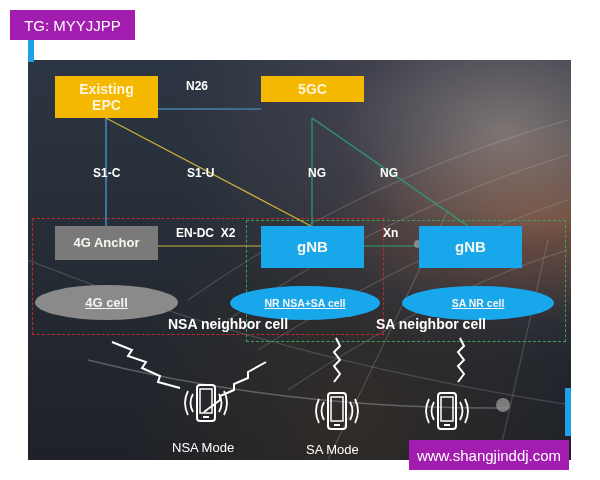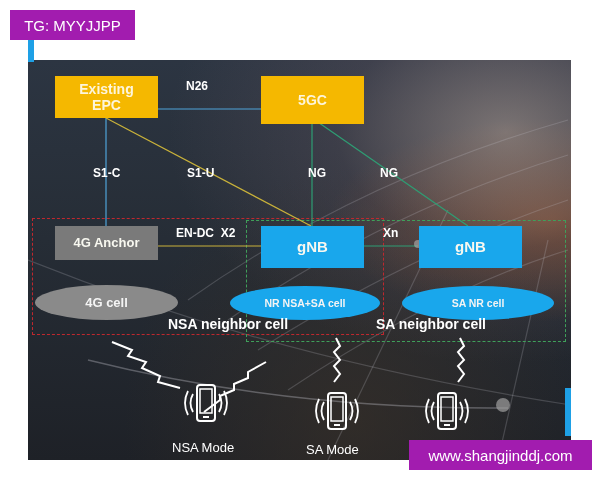--- a/index.html
+++ b/index.html
@@ -27,21 +27,21 @@
   svg.lines { position: absolute; left: 0; top: 0; }
   .box {
     position: absolute; display: flex; align-items: center; justify-content: center;
     text-align: center; font-weight: bold; color: #f8f8f0; line-height: 1.15;
   }
   .yellow { background: #f5b800; font-size: 14px; color: #fdf5dc; }
   .blue { background: #19a7ec; font-size: 15px; }
   .gray { background: #7a7a7a; font-size: 13px; }
   .ellipse {
     position: absolute; border-radius: 50%; display: flex; align-items: center; justify-content: center;
-    font-weight: bold; color: #f4f4f4;
+    font-weight: bold; color: #f4f4f4; text-decoration: underline;
   }
   .lbl {
     position: absolute; color: #ffffff; font-weight: bold; font-size: 12px; white-space: nowrap;
   }
   .big-lbl { font-size: 14px; }
   .mode-lbl {
     position: absolute; color: #ffffff; font-size: 13px; white-space: nowrap;
   }
   .region {
     position: absolute; box-sizing: border-box;
@@ -98,21 +98,21 @@
     <g stroke="#ffffff" stroke-width="2" fill="none" stroke-linejoin="miter">
       <polyline points="84,282 104,290 100,296 118,302 114,308 132,316 130,322 152,328"></polyline>
       <polyline points="176,352 192,340 192,336 206,330 206,324 220,318 220,312 238,302"></polyline>
       <polyline points="308,278 312,286 306,292 312,300 306,306 312,314 306,322"></polyline>
       <polyline points="432,278 436,286 430,292 436,300 430,306 436,314 430,322"></polyline>
     </g>
   </svg>
 
   <div class="box yellow" style="left:27px; top:16px; width:103px; height:42px; white-space:pre-line;">Existing
 EPC</div>
-  <div class="box yellow" style="left:233px; top:16px; width:103px; height:48px;">5GC</div>
+  <div class="box yellow" style="left:233px; top:16px; width:103px; height:26px;">5GC</div>
   <div class="box gray" style="left:27px; top:166px; width:103px; height:34px;">4G Anchor</div>
   <div class="box blue" style="left:233px; top:166px; width:103px; height:42px;">gNB</div>
   <div class="box blue" style="left:391px; top:166px; width:103px; height:42px;">gNB</div>
 
   <div class="ellipse" style="left:7px; top:225px; width:143px; height:35px; background:#8a8a8a; font-size:13px;">4G cell</div>
   <div class="ellipse" style="left:374px; top:226px; width:152px; height:34px; background:#19a7ec; font-size:10.5px;">SA NR cell</div>
   <div class="ellipse" style="left:202px; top:226px; width:150px; height:34px; background:#19a7ec; font-size:10.5px;">NR NSA+SA cell</div>
 
   <div class="lbl" style="left:158px; top:19px;">N26</div>
   <div class="lbl" style="left:65px; top:106px;">S1-C</div>
@@ -155,13 +155,13 @@
 
   <div class="mode-lbl" style="left:144px; top:380px;">NSA Mode</div>
   <div class="mode-lbl" style="left:278px; top:382px;">SA Mode</div>
   <div class="mode-lbl" style="left:388px; top:382px;">SA Mode</div>
 </div>
 
 <div class="corner-accent"></div>
 <div class="corner-accent-br"></div>
 
 <div class="watermark" style="left:10px; top:10px; width:125px; height:30px;">TG: MYYJJPP</div>
-<div class="watermark" style="left:409px; top:440px; width:183px; height:30px;">www.shangjinddj.com</div>
+<div class="watermark" style="left:409px; top:440px; width:160px; height:30px;">www.shangjinddj.com</div>
 
 </body></html>

